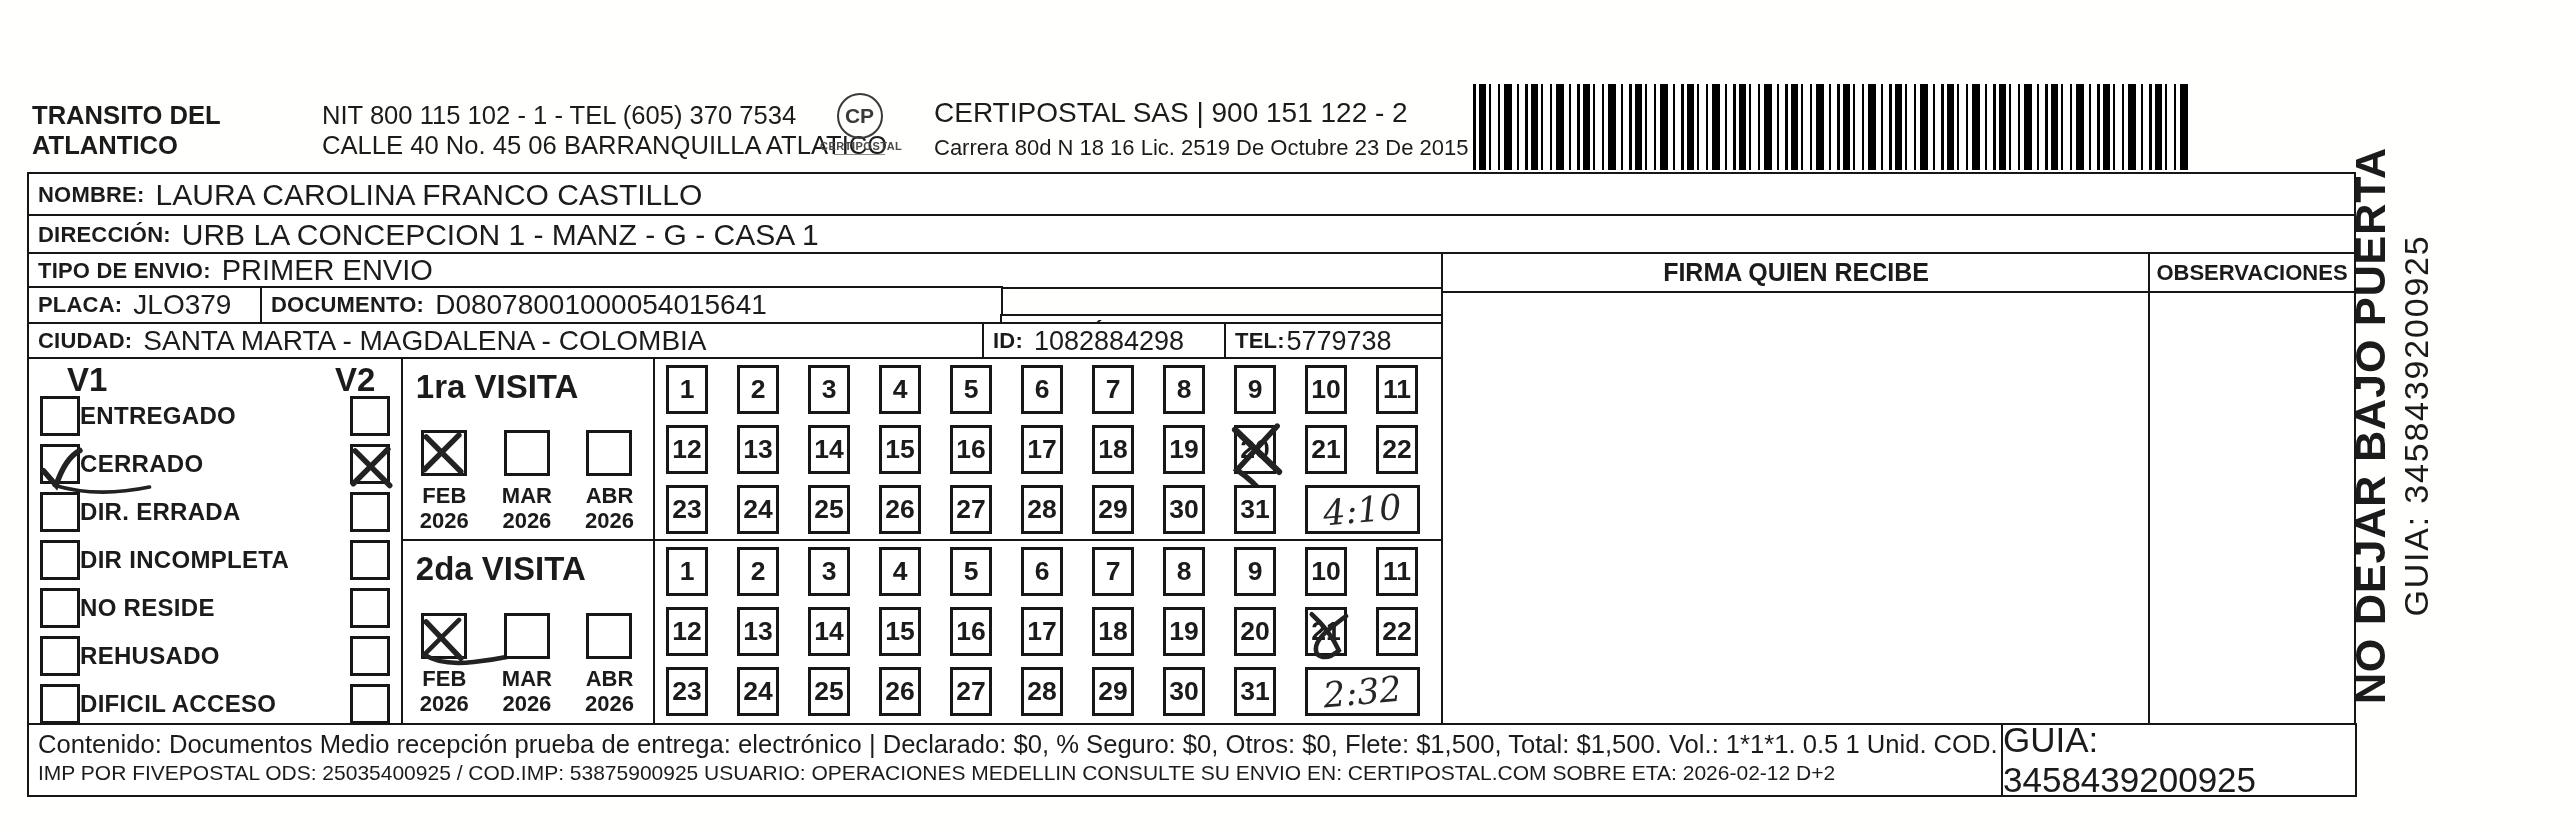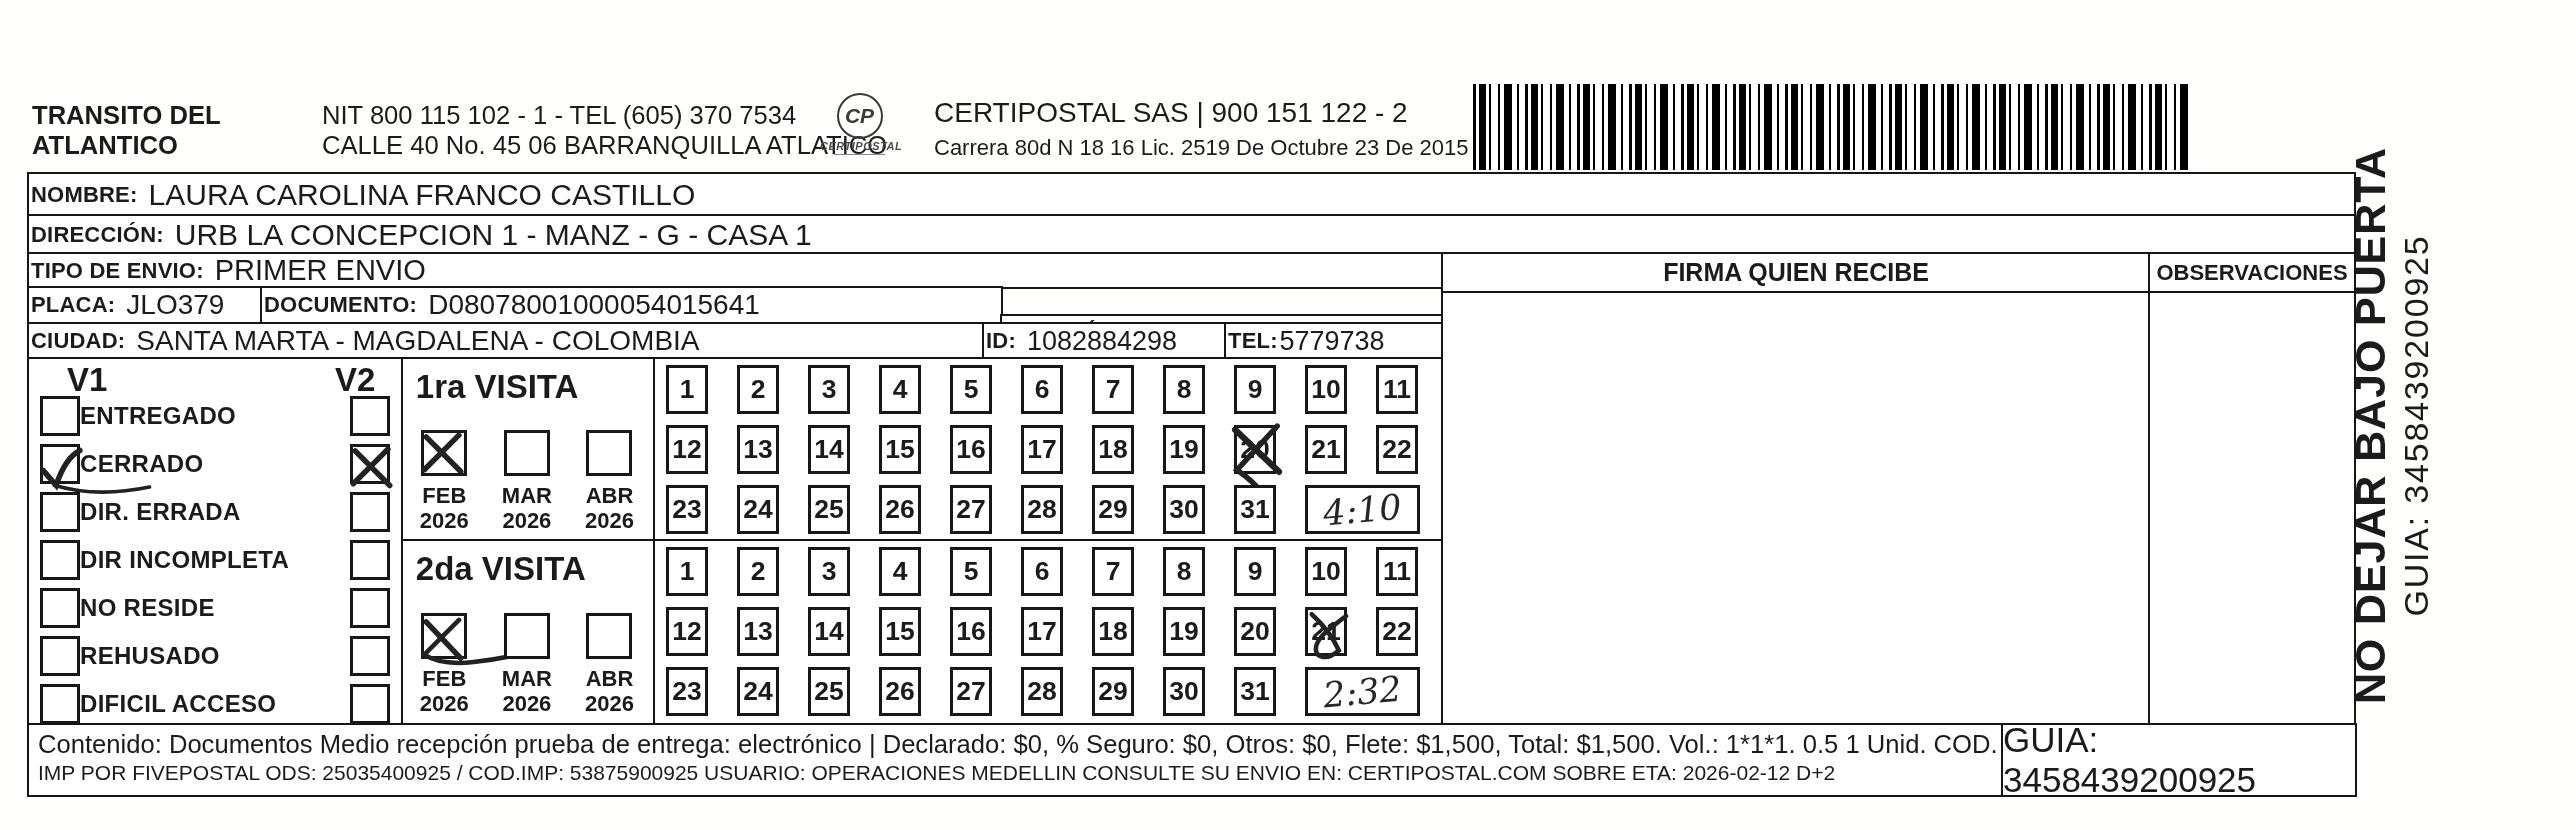--- a/index.html
+++ b/index.html
@@ -1,26 +1,26 @@
 <!DOCTYPE html>
 <html style="font-size:14.6px"><head>
 <meta charset="utf-8">
 <style>
   html,body{margin:0;padding:0;background:#ffffff;}
   .stage{position:relative;width:2576px;height:830px;background:#fffffe;overflow:hidden;
          font-family:"Liberation Sans",sans-serif;color:#1b1b1b;}
   .abs{position:absolute;}
   .cell{position:absolute;border:2.7px solid #161616;box-sizing:border-box;background:#fff;}
-  .frow{display:flex;align-items:center;gap:11px;padding-left:2px;white-space:nowrap;overflow:hidden;}
+  .frow{display:flex;align-items:center;gap:11px;padding-left:9px;white-space:nowrap;overflow:hidden;}
   .lbl{font-weight:bold;font-size:22px;letter-spacing:0.2px;}
   .val{font-size:30px;}
   
   .transito{left:32px;top:100px;font-size:25.6px;line-height:30px;font-weight:bold;}
   .nit{left:322px;top:100px;font-size:25.6px;line-height:30px;}
-  .logowrap{left:820px;top:93px;width:79px;text-align:center;font-style:italic;}
+  .logowrap{left:820px;top:93px;width:79px;text-align:center;}
   .logocircle{width:46px;height:46px;border:2.7px solid #3a3a3a;border-radius:50%;margin:0 auto;
               display:flex;align-items:center;justify-content:center;font-weight:bold;font-size:21px;color:#3a3a3a;box-sizing:border-box;}
   .logocap{font-size:11px;font-weight:bold;color:#4a4a4a;margin-top:1px;letter-spacing:0.5px;}
   .logoline{width:51px;border-top:1.8px solid #8a8a8a;margin:1.8px auto 0;}
   .company{left:934px;top:97px;}
   .c1{font-size:28px;}
   .c2{font-size:22px;margin-top:6.4px;}
   .barcode{left:1473px;top:84px;width:720px;height:86px;
     background:repeating-linear-gradient(90deg,#000 0 2.7px,#fff 2.7px 5.5px,#000 5.5px 12.8px,#fff 12.8px 15.5px,#000 15.5px 18px,#fff 18px 25px,#000 25px 27px,#fff 27px 31px,#000 31px 39px,#fff 39px 44px,#000 44px 46px,#fff 46px 52px);}
   

